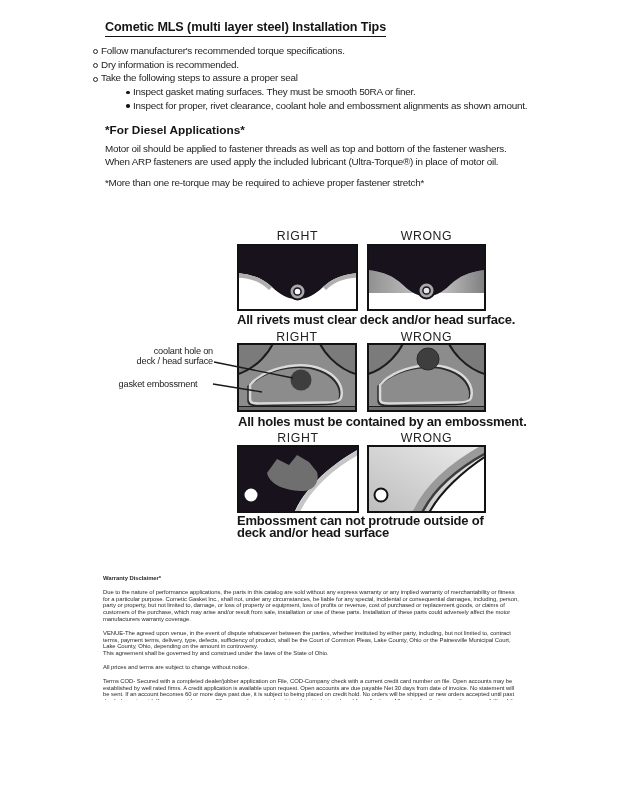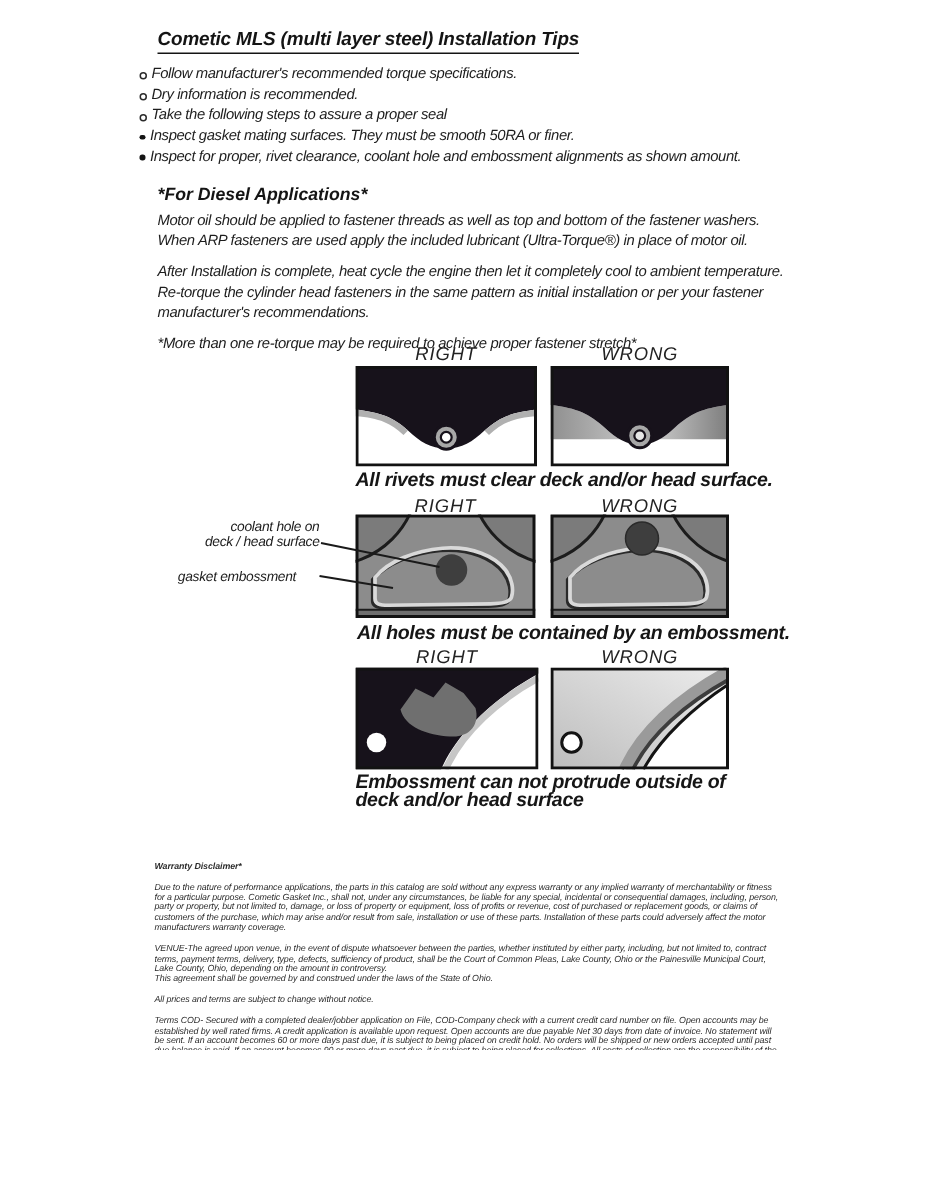--- a/index.html
+++ b/index.html
@@ -5,21 +5,20 @@
   * { box-sizing: border-box; margin: 0; padding: 0; }
   html,body { background:#ffffff; }
   .page {
     position: relative;
     width: 618px;
     height: 700px;
     background: #ffffff;
     font-family: "Liberation Sans", sans-serif;
     color: #1d1d1d;
     overflow: hidden;
-    font-style: italic;
   }
   
   .intro { padding: 17px 56px 0 92px; }
   .doc-title {
     display: inline-block;
     margin: 0 0 7px 13px;
     font-size: 12.6px;
     font-weight: bold;
     letter-spacing: -0.1px;
     color: #141414;
@@ -34,21 +33,21 @@
     letter-spacing: -0.25px;
     white-space: nowrap;
     padding-left: 9px;
   }
   .l1 > li::before {
     content: "";
     position: absolute; left: 1px; top: 5.2px;
     width: 3.2px; height: 3.2px;
     border: 1px solid #2a2a2a; border-radius: 50%;
   }
-  .l2 > li { padding-left: 8px; }
+  .l2 > li { margin-left: 33px; padding-left: 8px; }
   .l2 > li::before {
     content: "";
     position: absolute; left: 1px; top: 5.6px;
     width: 3.6px; height: 3.6px;
     background: #141414; border-radius: 50%;
   }
   .diesel-head {
     margin: 10px 0 5px 13px;
     font-size: 11.8px;
     font-weight: bold;
@@ -126,21 +125,20 @@
       <li>Dry information is recommended.</li>
       <li>Take the following steps to assure a proper seal</li>
     </ul>
     <ul class="l2">
       <li>Inspect gasket mating surfaces.  They must be smooth 50RA or finer.</li>
       <li>Inspect for proper, rivet clearance, coolant hole and embossment alignments as shown amount.</li>
     </ul>
 
     <h2 class="diesel-head">*For Diesel Applications*</h2>
     <p class="body-p">Motor oil should be applied to fastener threads as well as top and bottom of the fastener washers. When ARP fasteners are used apply the included lubricant (Ultra-Torque®) in place of motor oil.</p>
-    <p class="body-p">After Installation is complete, heat cycle the engine then let it completely cool to ambient temperature. Re-torque the cylinder head fasteners in the same pattern as initial installation or per your fastener manufacturer's recommendations.</p>
     <p class="body-p">*More than one re-torque may be required to achieve proper fastener stretch*</p>
   </div>
 
   <div class="diagrams">
 
     <div class="dg-header" style="left:132px; top:1px; width:121px;">RIGHT</div>
     <div class="dg-header" style="left:262px; top:1px; width:119px;">WRONG</div>
 
     <svg class="dg-abs" style="left:132px; top:16px;" width="121" height="67" viewBox="0 0 121 67">
       <rect x="0" y="0" width="121" height="67" fill="#ffffff"></rect>

